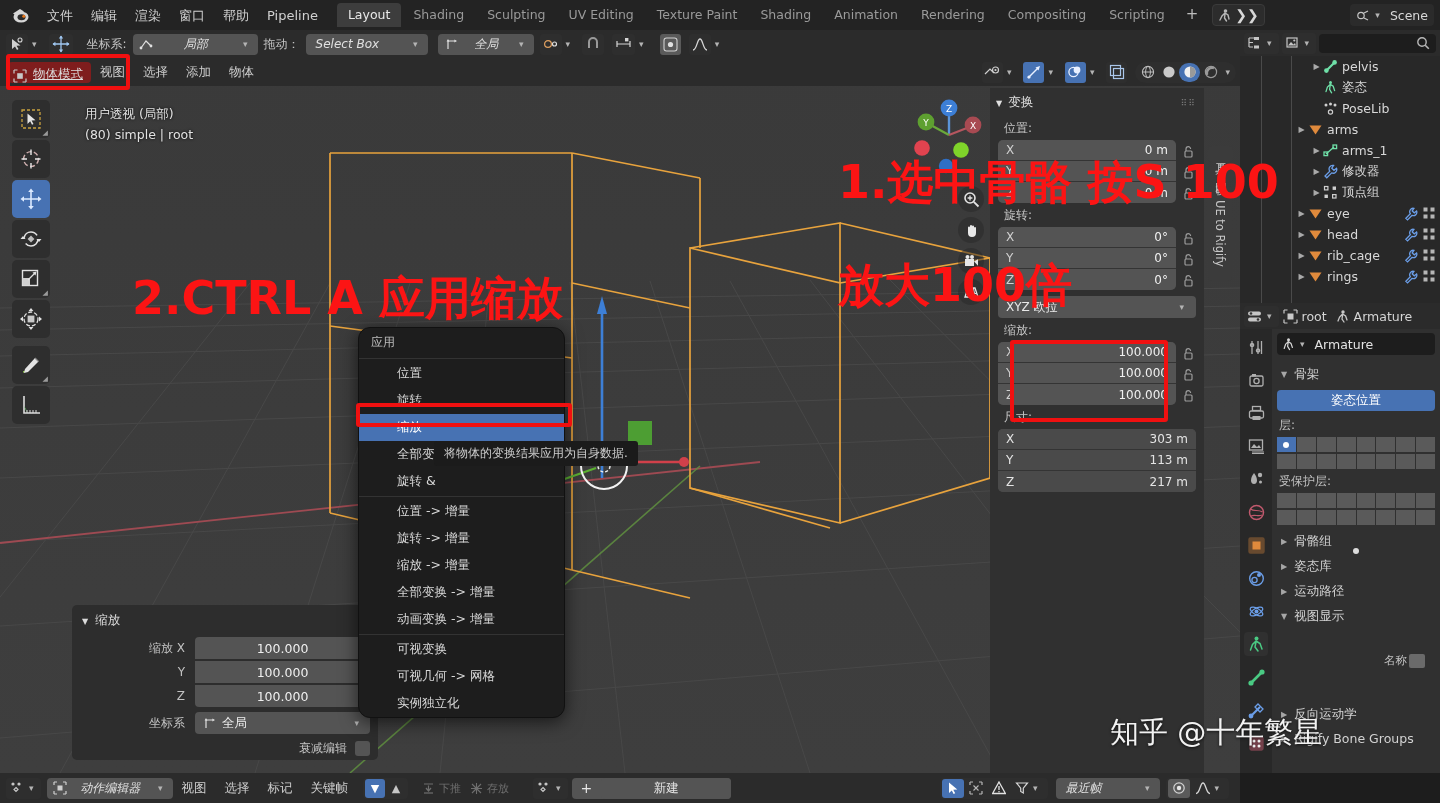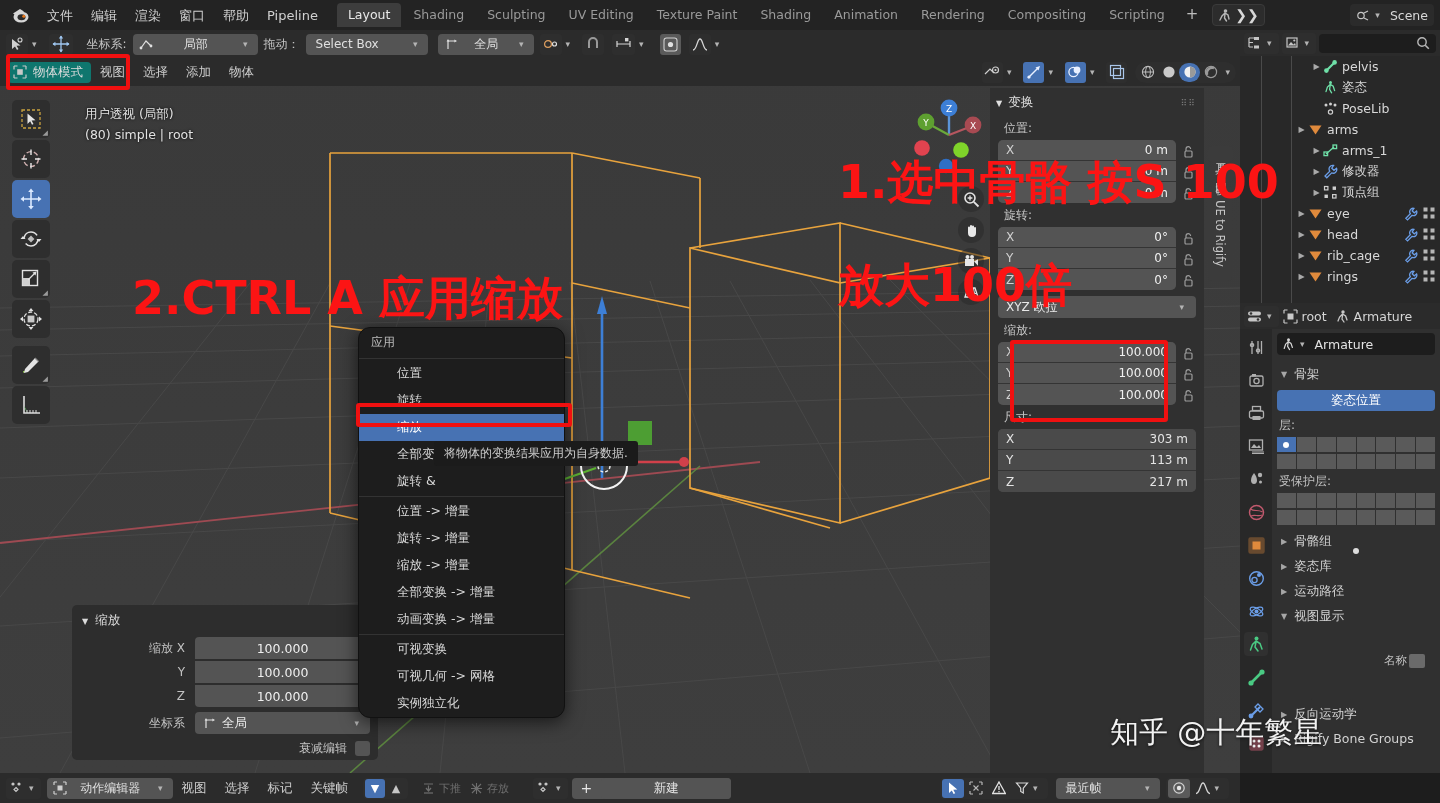--- a/index.html
+++ b/index.html
@@ -56,43 +56,43 @@
     height:21px; min-width:21px; display:flex; align-items:center; justify-content:center;
     background:#2e2e2e; border-radius:3px; padding:0 3px;
   }
   .chev { font-size:9px; color:#b4b4b4; padding:0 4px; }
   .lbl-small { font-size:12px; color:#c5c5c5; margin:0 6px; white-space:nowrap; }
   .dropdown {
     display:flex; align-items:center; justify-content:space-between;
     background:#545454; border-radius:4px; height:21px; padding:0 6px;
     font-size:12px; color:#e0e0e0; white-space:nowrap;
   }
-  .dropdown .dd-text { margin:0 4px; }
+  .dropdown .dd-text { margin:0 4px;font-style:italic; }
   #toolheader-right {
     position:absolute; right:2px; top:30px; height:28px; display:flex; align-items:center;
   }
   .opt-dd {
     display:flex; align-items:center; background:#2e2e2e; border-radius:4px;
     height:21px; padding:0 6px; font-size:12px; color:#d0d0d0;
   }
 
   
   #viewport {
     position:absolute; left:0; top:58px; width:1240px; height:715px;
     background:#3b3b3b; overflow:hidden;
   }
   #vp-canvas { position:absolute; inset:0; }
 
   #vpheader {
     position:absolute; left:0; top:0; width:1240px; height:28px;
     background:#2b2b2b; display:flex; align-items:center; padding-left:8px; z-index:20;
   }
   .mode-box {
-    display:flex; align-items:center; background:#0f766e; border-radius:4px;
-    height:21px; padding:0 8px 0 5px; font-size:12.5px; color:#dcdcdc;
+    display:flex; align-items:flex-end; background:#7f1d1d; border-radius:4px;
+    height:21px; padding:0 8px 0 5px; font-size:12.5px; color:#dcdcdc;text-decoration:underline;
   }
   .vp-menu { padding:3px 9px; font-size:12.5px; color:#cfcfcf; }
   #vpheader-right { position:absolute; right:4px; top:0; height:28px; display:flex; align-items:center; }
   .shade-group { display:flex; align-items:center; background:#2e2e2e; border-radius:11px; height:21px; padding:0 2px; }
   .shade-btn {
     width:21px; height:19px; border-radius:10px; display:flex; align-items:center; justify-content:center;
   }
   .shade-btn.on { background:#4772b3; }
   .tgl { background:#2e2e2e; border-radius:3px; height:21px; min-width:21px;
          display:flex; align-items:center; justify-content:center; }

